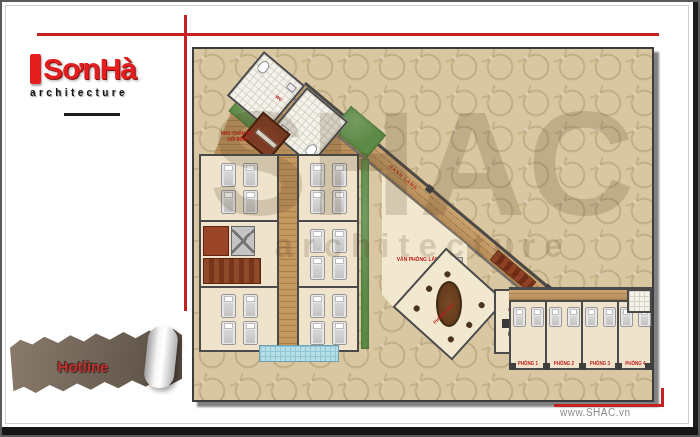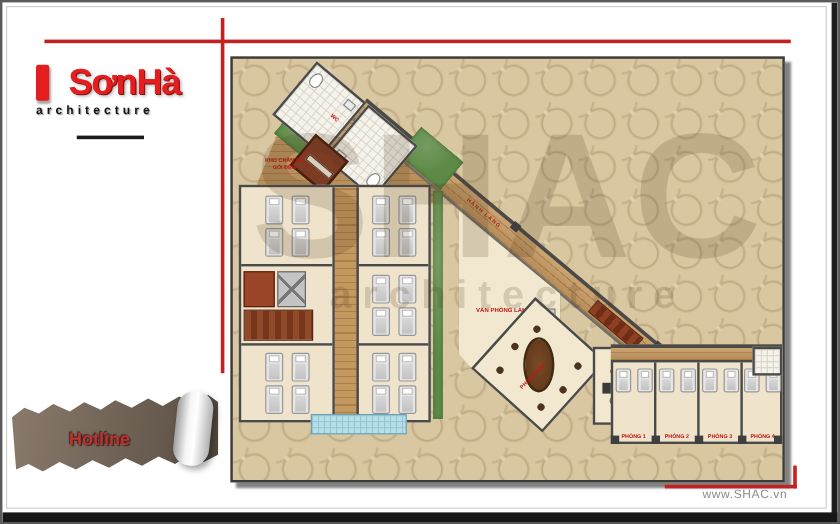--- a/index.html
+++ b/index.html
@@ -10,27 +10,27 @@
   }
   .abs{position:absolute;}
   
   .frame-inner{left:3px;top:3px;right:9px;bottom:11px;border:1px solid #cfcfcf;pointer-events:none;}
   .bar-bottom{left:0;right:0;bottom:0;height:8px;background:#161616;}
   .bar-right{top:0;bottom:0;right:0;width:5px;background:#1c1c1c;}
   .redline-top{left:35px;top:31px;width:622px;height:3px;background:#c42222;}
   .redline-vert{left:182px;top:13px;width:3px;height:296px;background:#c42222;}
   .red-l-h{left:552px;top:402px;width:110px;height:3px;background:#c42222;}
   .red-l-v{left:659px;top:386px;width:3px;height:19px;background:#c42222;}
-  .website{left:558px;top:405px;width:96px;text-align:right;font-size:10px;color:#8b8b8b;letter-spacing:.5px;}
+  .website{left:558px;top:405px;width:96px;text-align:left;font-size:10px;color:#8b8b8b;letter-spacing:.5px;}
   
   .brand{left:28px;top:50px;width:140px;}
   .logo-row{display:flex;align-items:center;}
   .logo-block{display:inline-block;width:11px;height:30px;background:#e41e1e;border-radius:2px;margin-right:2px;box-shadow:1px 2px 2px rgba(0,0,0,.35);}
   .logo-text{font-size:30px;font-weight:bold;color:#e41e1e;letter-spacing:-1px;
-    text-shadow:1px 1px 0 #8f0f0f,2px 2px 3px rgba(0,0,0,.35);padding-left:14px;}
+    text-shadow:1px 1px 0 #8f0f0f,2px 2px 3px rgba(0,0,0,.35);}
   .logo-sub{margin-top:1px;font-size:10px;font-weight:bold;color:#141414;letter-spacing:3.4px;
     text-shadow:1px 1px 1px #9a9a9a;}
   .logo-rule{left:62px;top:111px;width:56px;height:3px;background:#1b1b1b;}
   .slogan{left:8px;top:122px;width:180px;font-family:"Liberation Serif","DejaVu Serif",serif;
     font-style:italic;font-size:19px;font-weight:bold;color:#3f3f3f;}
   
   .hotline{left:8px;top:316px;width:172px;height:78px;}
   .torn{position:absolute;inset:0;background:linear-gradient(100deg,#8a7b6c,#675a4e 70%,#54483d);
     clip-path:polygon(0% 38%,6% 28%,13% 34%,20% 24%,28% 32%,35% 22%,43% 30%,50% 20%,58% 28%,66% 18%,73% 26%,81% 16%,88% 24%,95% 14%,100% 22%,100% 78%,93% 86%,86% 78%,79% 88%,71% 80%,63% 90%,55% 82%,47% 92%,39% 84%,31% 94%,23% 86%,15% 96%,8% 88%,2% 94%);
     display:flex;flex-direction:column;justify-content:center;align-items:center;padding-right:26px;box-sizing:border-box;}

